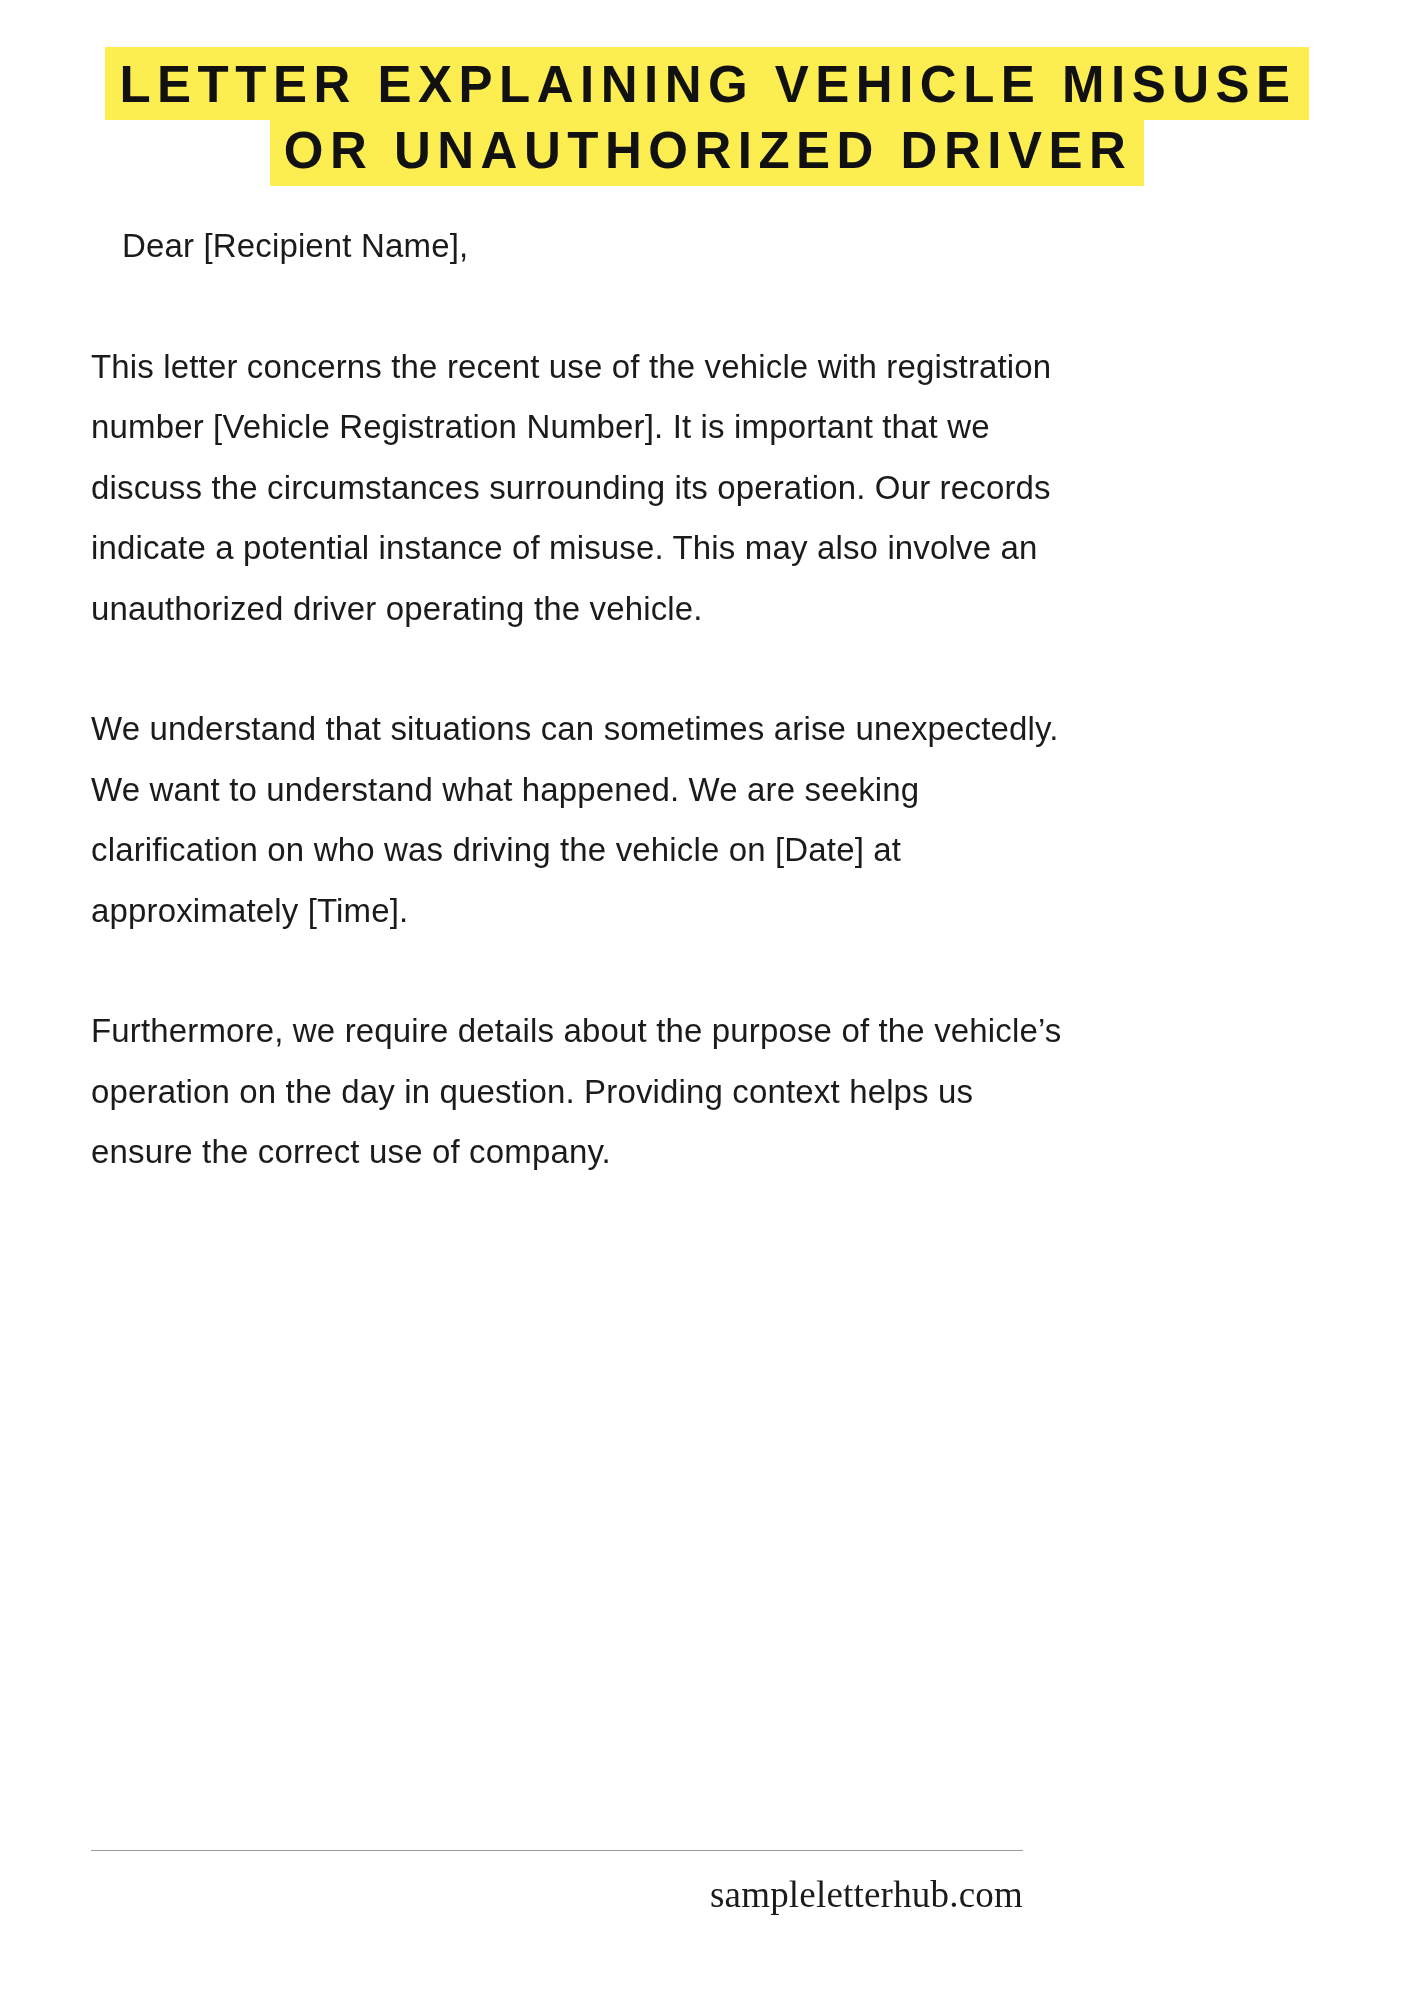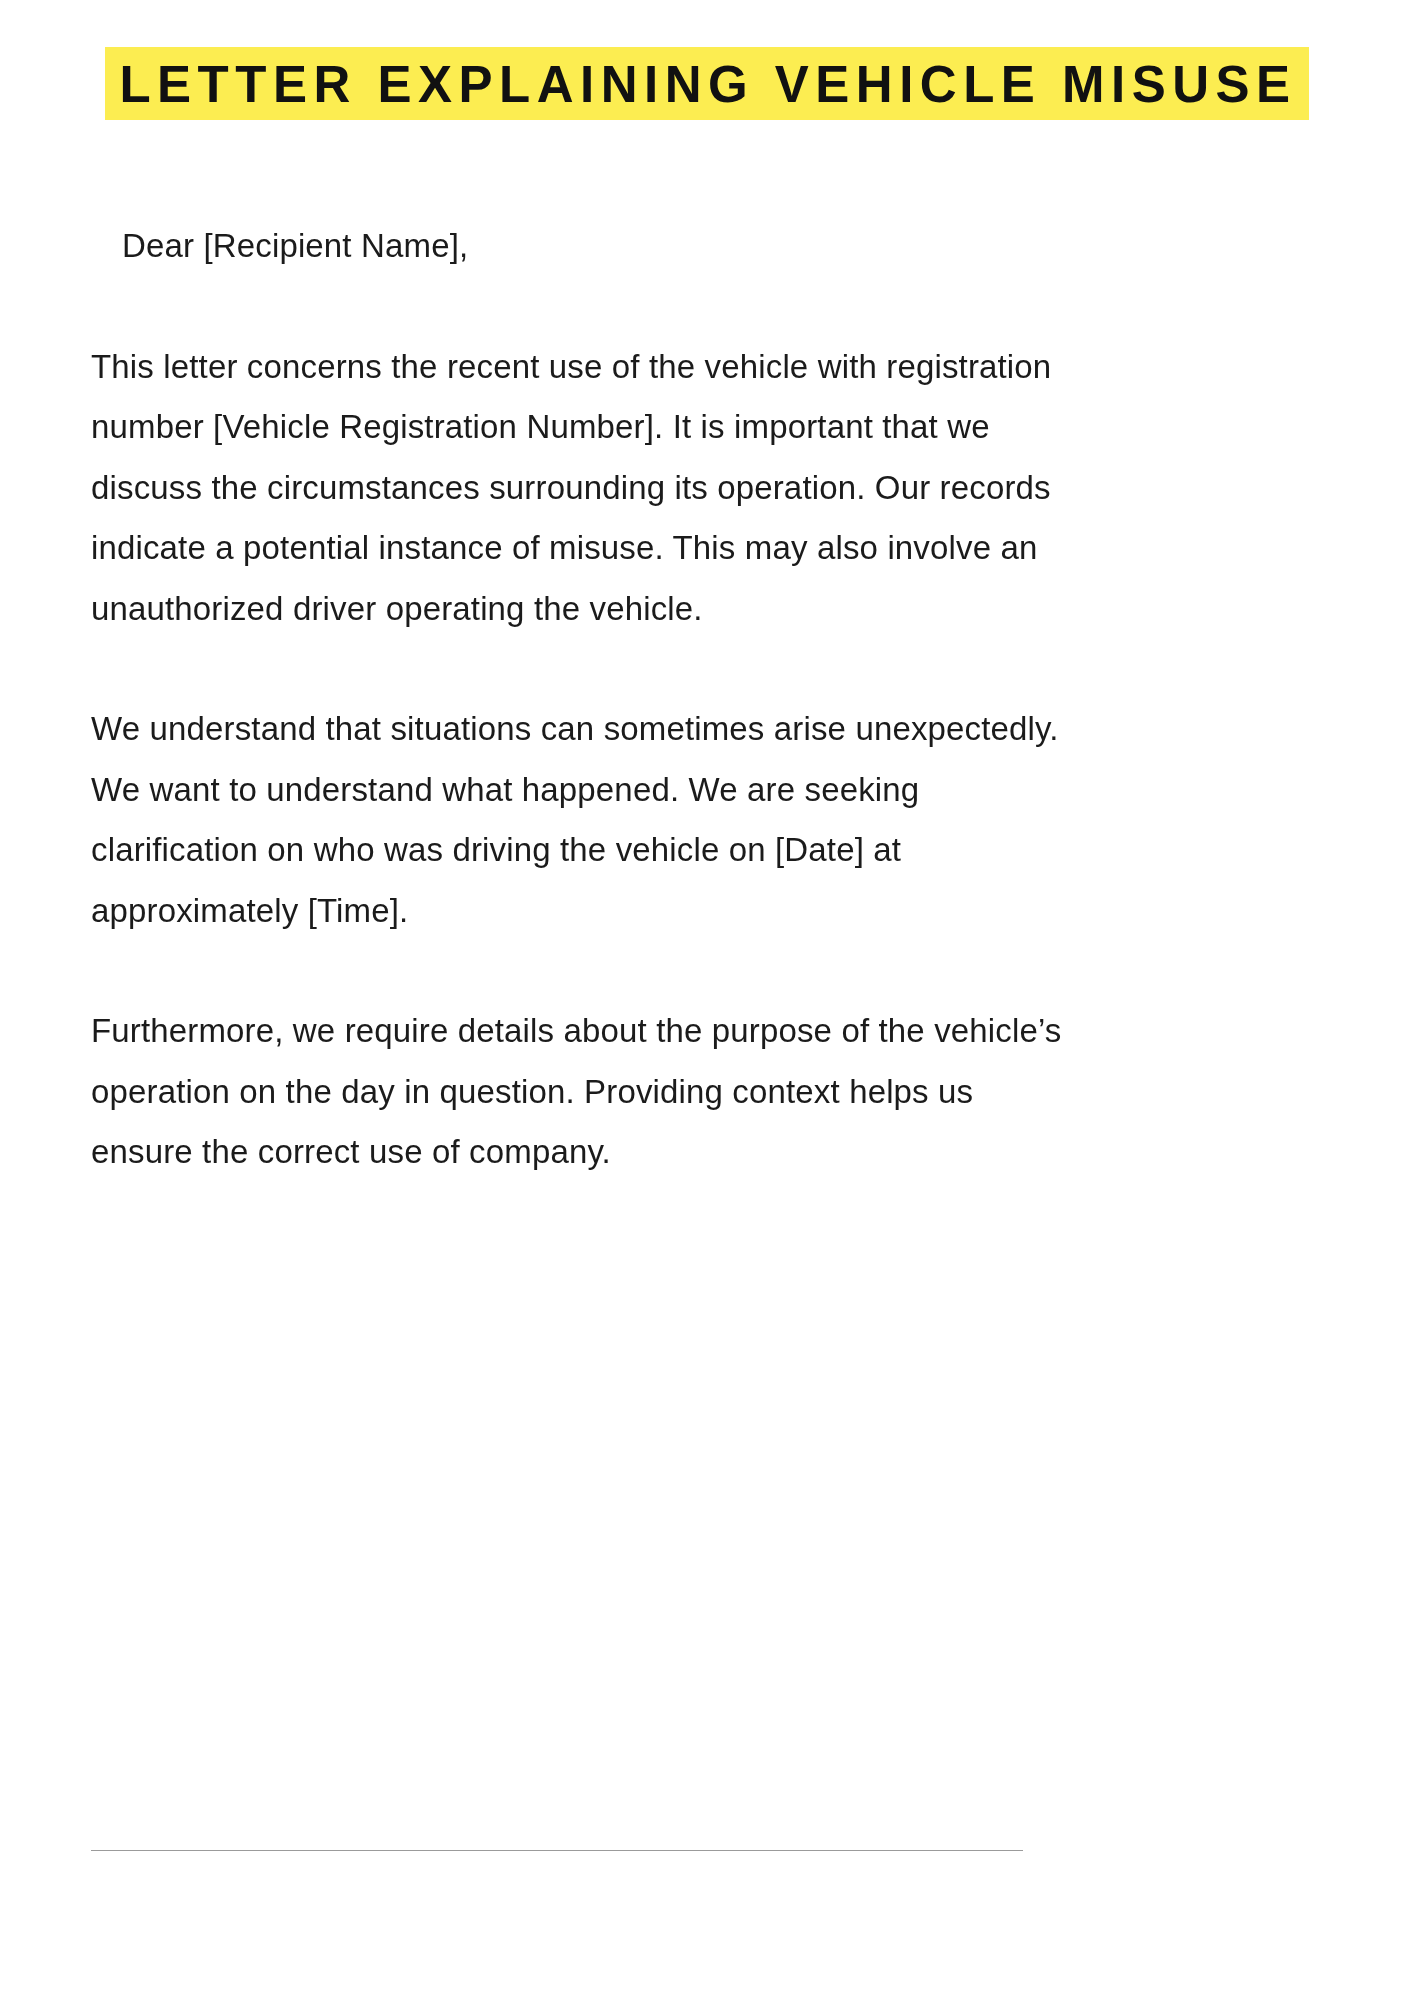--- a/index.html
+++ b/index.html
@@ -93,34 +93,36 @@
     letter-spacing: 0.2px;
   }
 </style>
 </head>
 <body>
 
 <div class="page">
 
   <div class="title-block">
     <span class="title-line"><span>LETTER EXPLAINING VEHICLE MISUSE</span></span>
+    <span class="title-line"><span>OR UNAUTHORIZED DRIVER</span></span>
   </div>
 
   <div class="body-block">
 
     <p class="para salutation">Dear [Recipient Name],</p>
 
     <p class="para p-gap">This letter concerns the recent use of the vehicle with registration number [Vehicle Registration Number]. It is important that we discuss the circumstances surrounding its operation. Our records indicate a potential instance of misuse. This may also involve an unauthorized driver operating the vehicle.</p>
 
     <p class="para p-gap">We understand that situations can sometimes arise unexpectedly. We want to understand what happened. We are seeking clarification on who was driving the vehicle on [Date] at approximately [Time].</p>
 
     <p class="para p-gap">Furthermore, we require details about the purpose of the vehicle’s operation on the day in question. Providing context helps us ensure the correct use of company.</p>
 
     <p class="para">
     </p>
 
   </div>
 
   <div class="footer">
     <div class="footer-rule"></div>
+    <span class="footer-url">sampleletterhub.com</span>
   </div>
 
 </div>
 
 </body></html>

